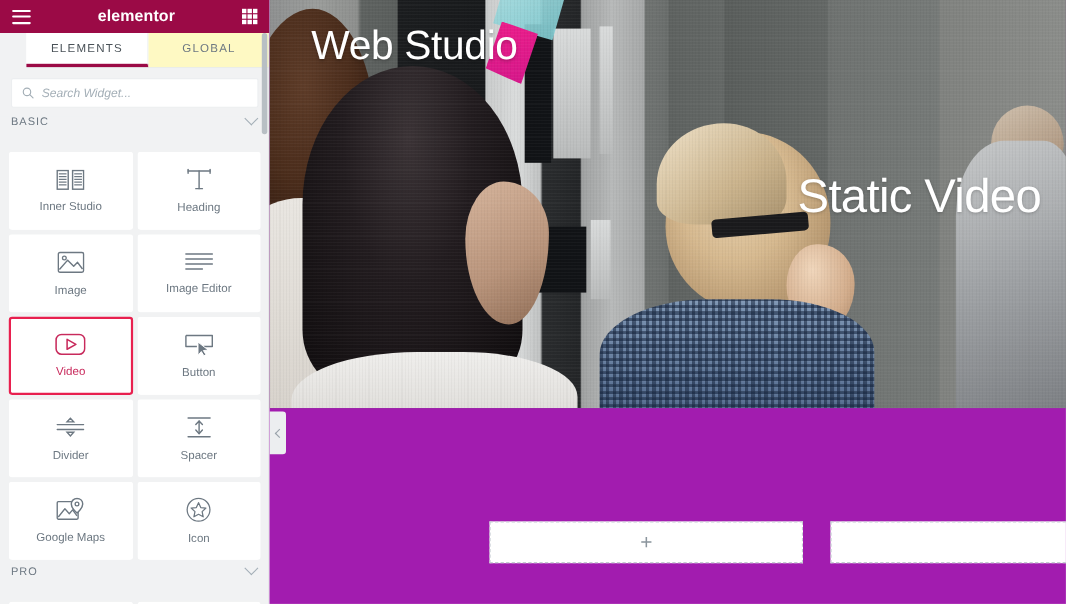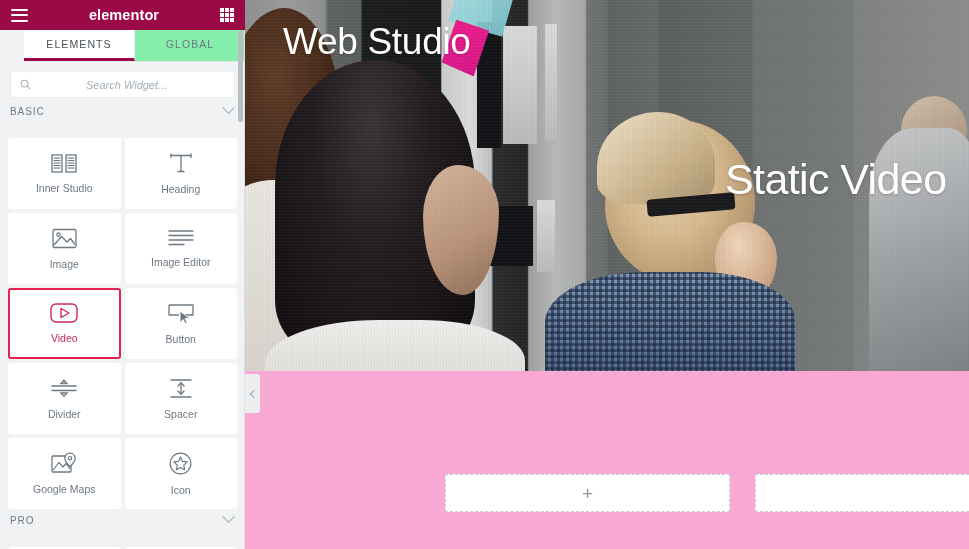--- a/index.html
+++ b/index.html
@@ -36,39 +36,39 @@
   .grid-icon i { background: #fff; display: block; }
 
   .tabs {
     height: 32px; display: flex; background: #fff; flex: none;
     border-bottom: 1px solid #e6e9ec;
     margin-left: 24px;
   }
   .tab {
     flex: 1; display: flex; align-items: center; justify-content: center;
     font-size: 10.5px; letter-spacing: 1.1px; color: #6d7882;
-    background: #86efac; cursor: pointer; position: relative;
+    background: #fef9c3; cursor: pointer; position: relative;
     border-bottom: 3px solid transparent;
   }
   .tab.active { background: #fff; color: #495157; border-bottom-color: #9b0a46; }
   .tab:first-child { border-right: 1px solid #eceef0; }
 
   .panel-scroll {
     flex: 1; overflow: hidden; position: relative; background: #f1f2f3;
   }
   .search-wrap { padding: 9px 10px 8px 10px; background: #f1f2f3; }
   .search-box {
     height: 27px; background: #fff; border: 1px solid #eceef0; border-radius: 2px;
     display: flex; align-items: center; padding: 0 9px; gap: 7px;
   }
   .search-box svg { flex: none; }
   .search-box input {
     border: 0; outline: 0; width: 100%; font-size: 11px;
     font-family: "Liberation Sans", sans-serif;
-    font-style: italic; color: #a4afb7; background: transparent; margin-left: 48px;
+    font-style: italic; color: #a4afb7; background: transparent;
   }
   .search-box input::placeholder { color: #a4afb7; font-style: italic; }
 
   .cat-header {
     height: 32px; display: flex; justify-content: space-between;
     padding: 0 12px 0 10px; font-size: 10px; letter-spacing: .9px; color: #6d7882;
     background: #f1f2f3; cursor: pointer;
   }
   .chev { width: 9px; height: 9px; border-right: 1.6px solid #a4afb7;
     border-bottom: 1.6px solid #a4afb7; transform: rotate(45deg) translate(-2px,-2px); }
@@ -94,21 +94,21 @@
   }
   .panel-vscroll .thumb {
     position: absolute; top: 0; left: 0; width: 5px; height: 92px;
     background: #b8bfc4; border-radius: 3px;
   }
   .sidebar-edge { position:absolute; right:0; top:30px; bottom:0; width:1px;
     background:#dfe2e5; }
 
   
   #canvas {
-    flex: 1; height: 549px; position: relative; background: #f9a8d4; overflow: hidden;
+    flex: 1; height: 549px; position: relative; background: #a21caf; overflow: hidden;
   }
 
   
   .hero {
     position: absolute; left: 0; top: 0; right: 0; height: 371px; overflow: hidden;
     background: #7b7d7b;
   }
   .hero-wall {
     position: absolute; inset: 0;
     background:

